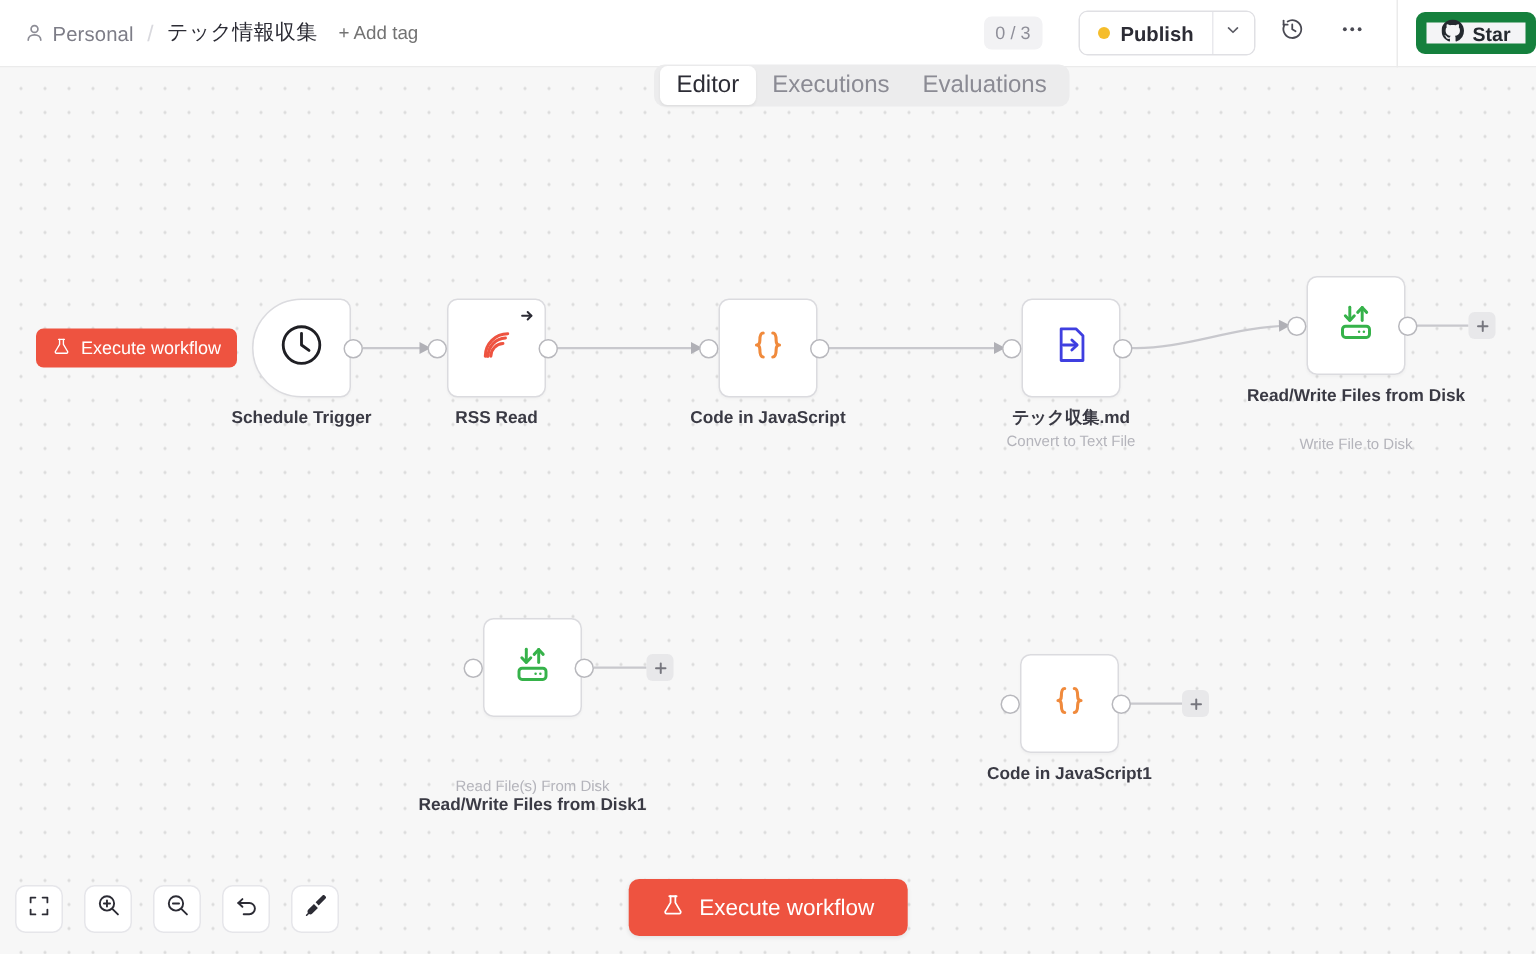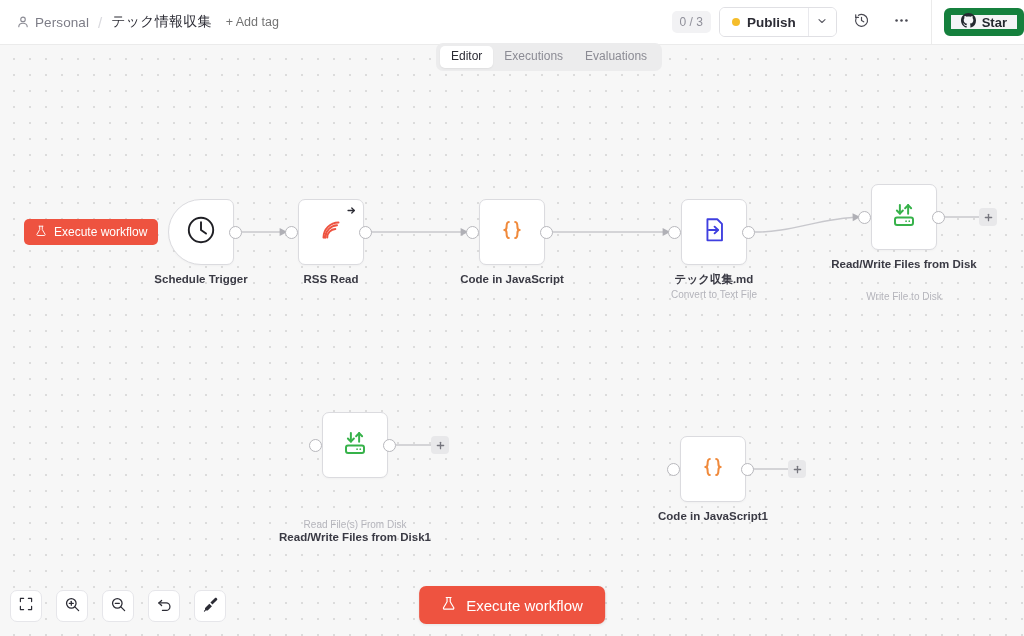--- a/index.html
+++ b/index.html
@@ -38,21 +38,21 @@
   .add-tag {
     font-size: 12.5px; color: #737373; margin-left: 14px; cursor: pointer;
   }
   .hdr-right {
     margin-left: auto; display: flex; align-items: center;
     padding-right: 0px; height: 100%;
   }
   .count-badge {
     background: #f2f2f4; color: #8f8f99;
     font-size: 12px; border-radius: 5px;
-    padding: 4px 8px; margin-right: 8px;
+    padding: 4px 8px; margin-right: 24px;
   }
   .publish-group {
     display: flex; align-items: stretch;
     border: 1px solid #e0e0e4; border-radius: 6px;
     height: 30px; overflow: hidden; background: #fff;
   }
   .publish-btn {
     display: flex; align-items: center; gap: 7px;
     padding: 0 12px; font-size: 13.5px; font-weight: bold;
     color: #2c2c35; background: #fff; border: none; cursor: pointer;
@@ -89,21 +89,21 @@
   .tabbar {
     position: absolute; top: 43px; left: 436px;
     height: 28px;
     background: #ececed;
     border-radius: 7px;
     display: flex; align-items: center;
     padding: 3px 4px;
     z-index: 31;
   }
   .tab {
-    font-size: 12px; color: #8b8b94;
+    font-size: 16px; color: #8b8b94;
     padding: 4px 11px; border-radius: 5px; cursor: pointer;
     line-height: 1.1;
   }
   .tab.active {
     background: #ffffff; color: #2c2c35; font-weight: normal;
     box-shadow: 0 1px 2px rgba(0,0,0,.06);
   }
 
   
   .canvas {

